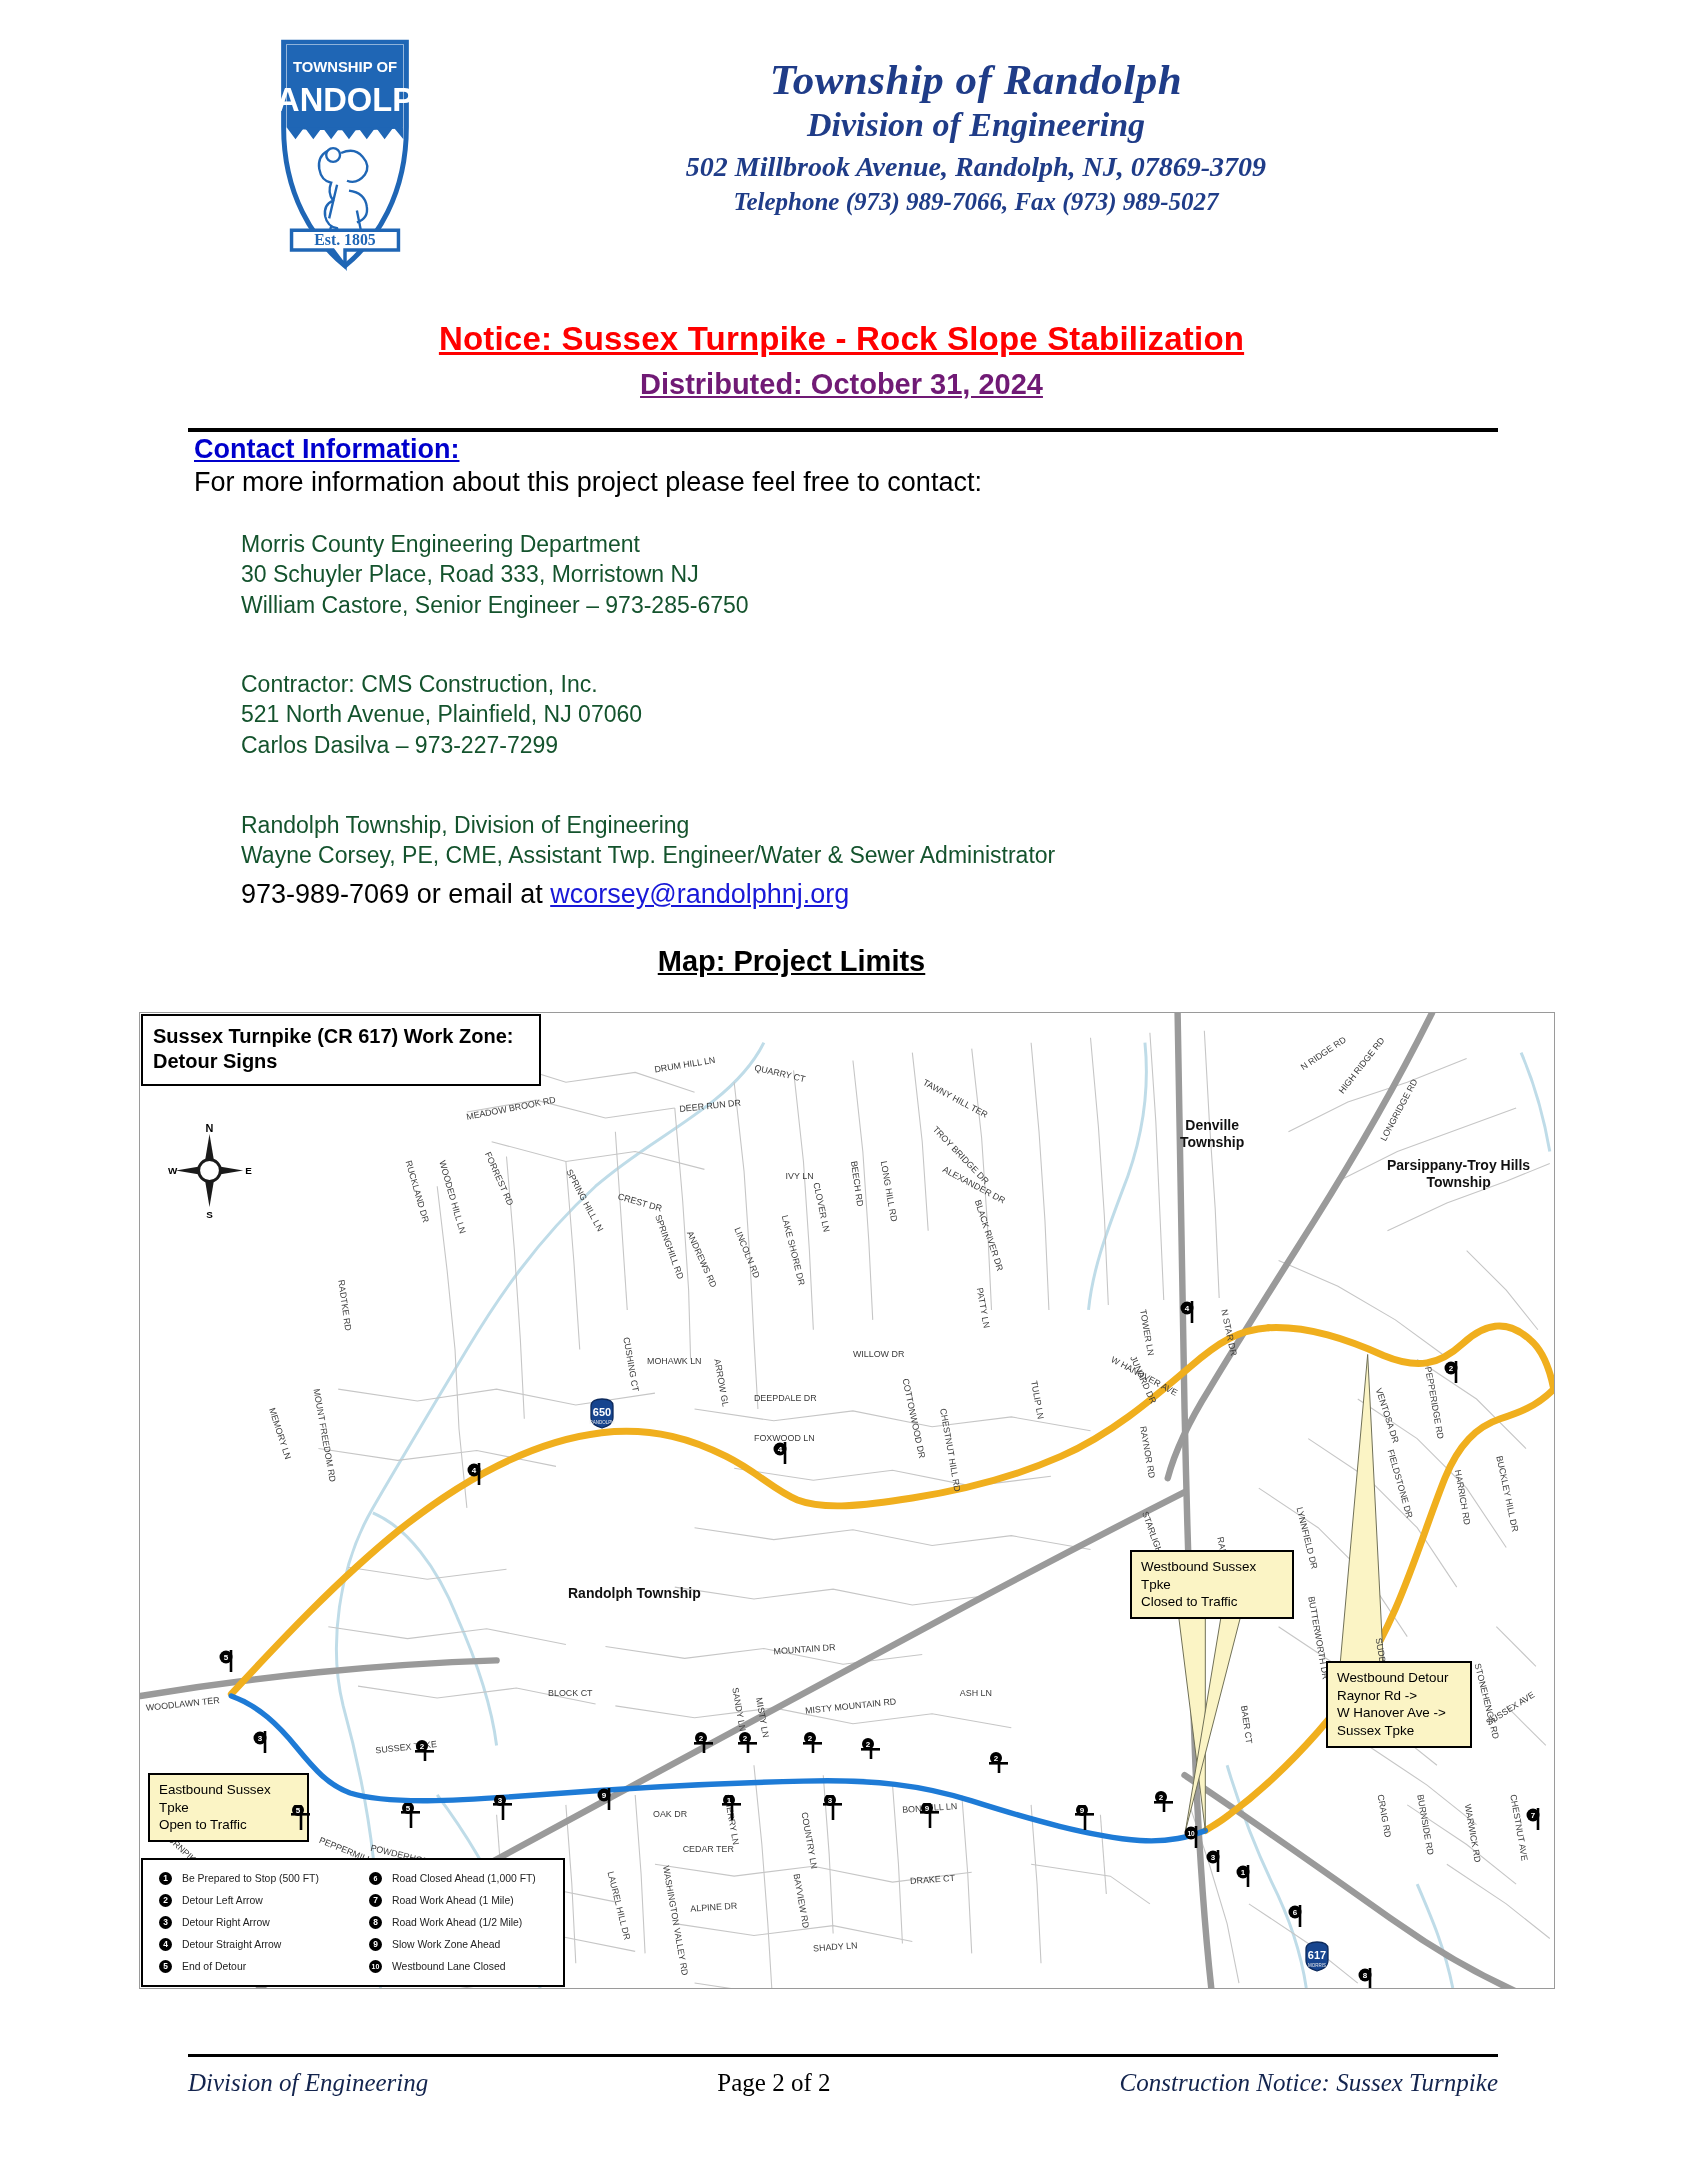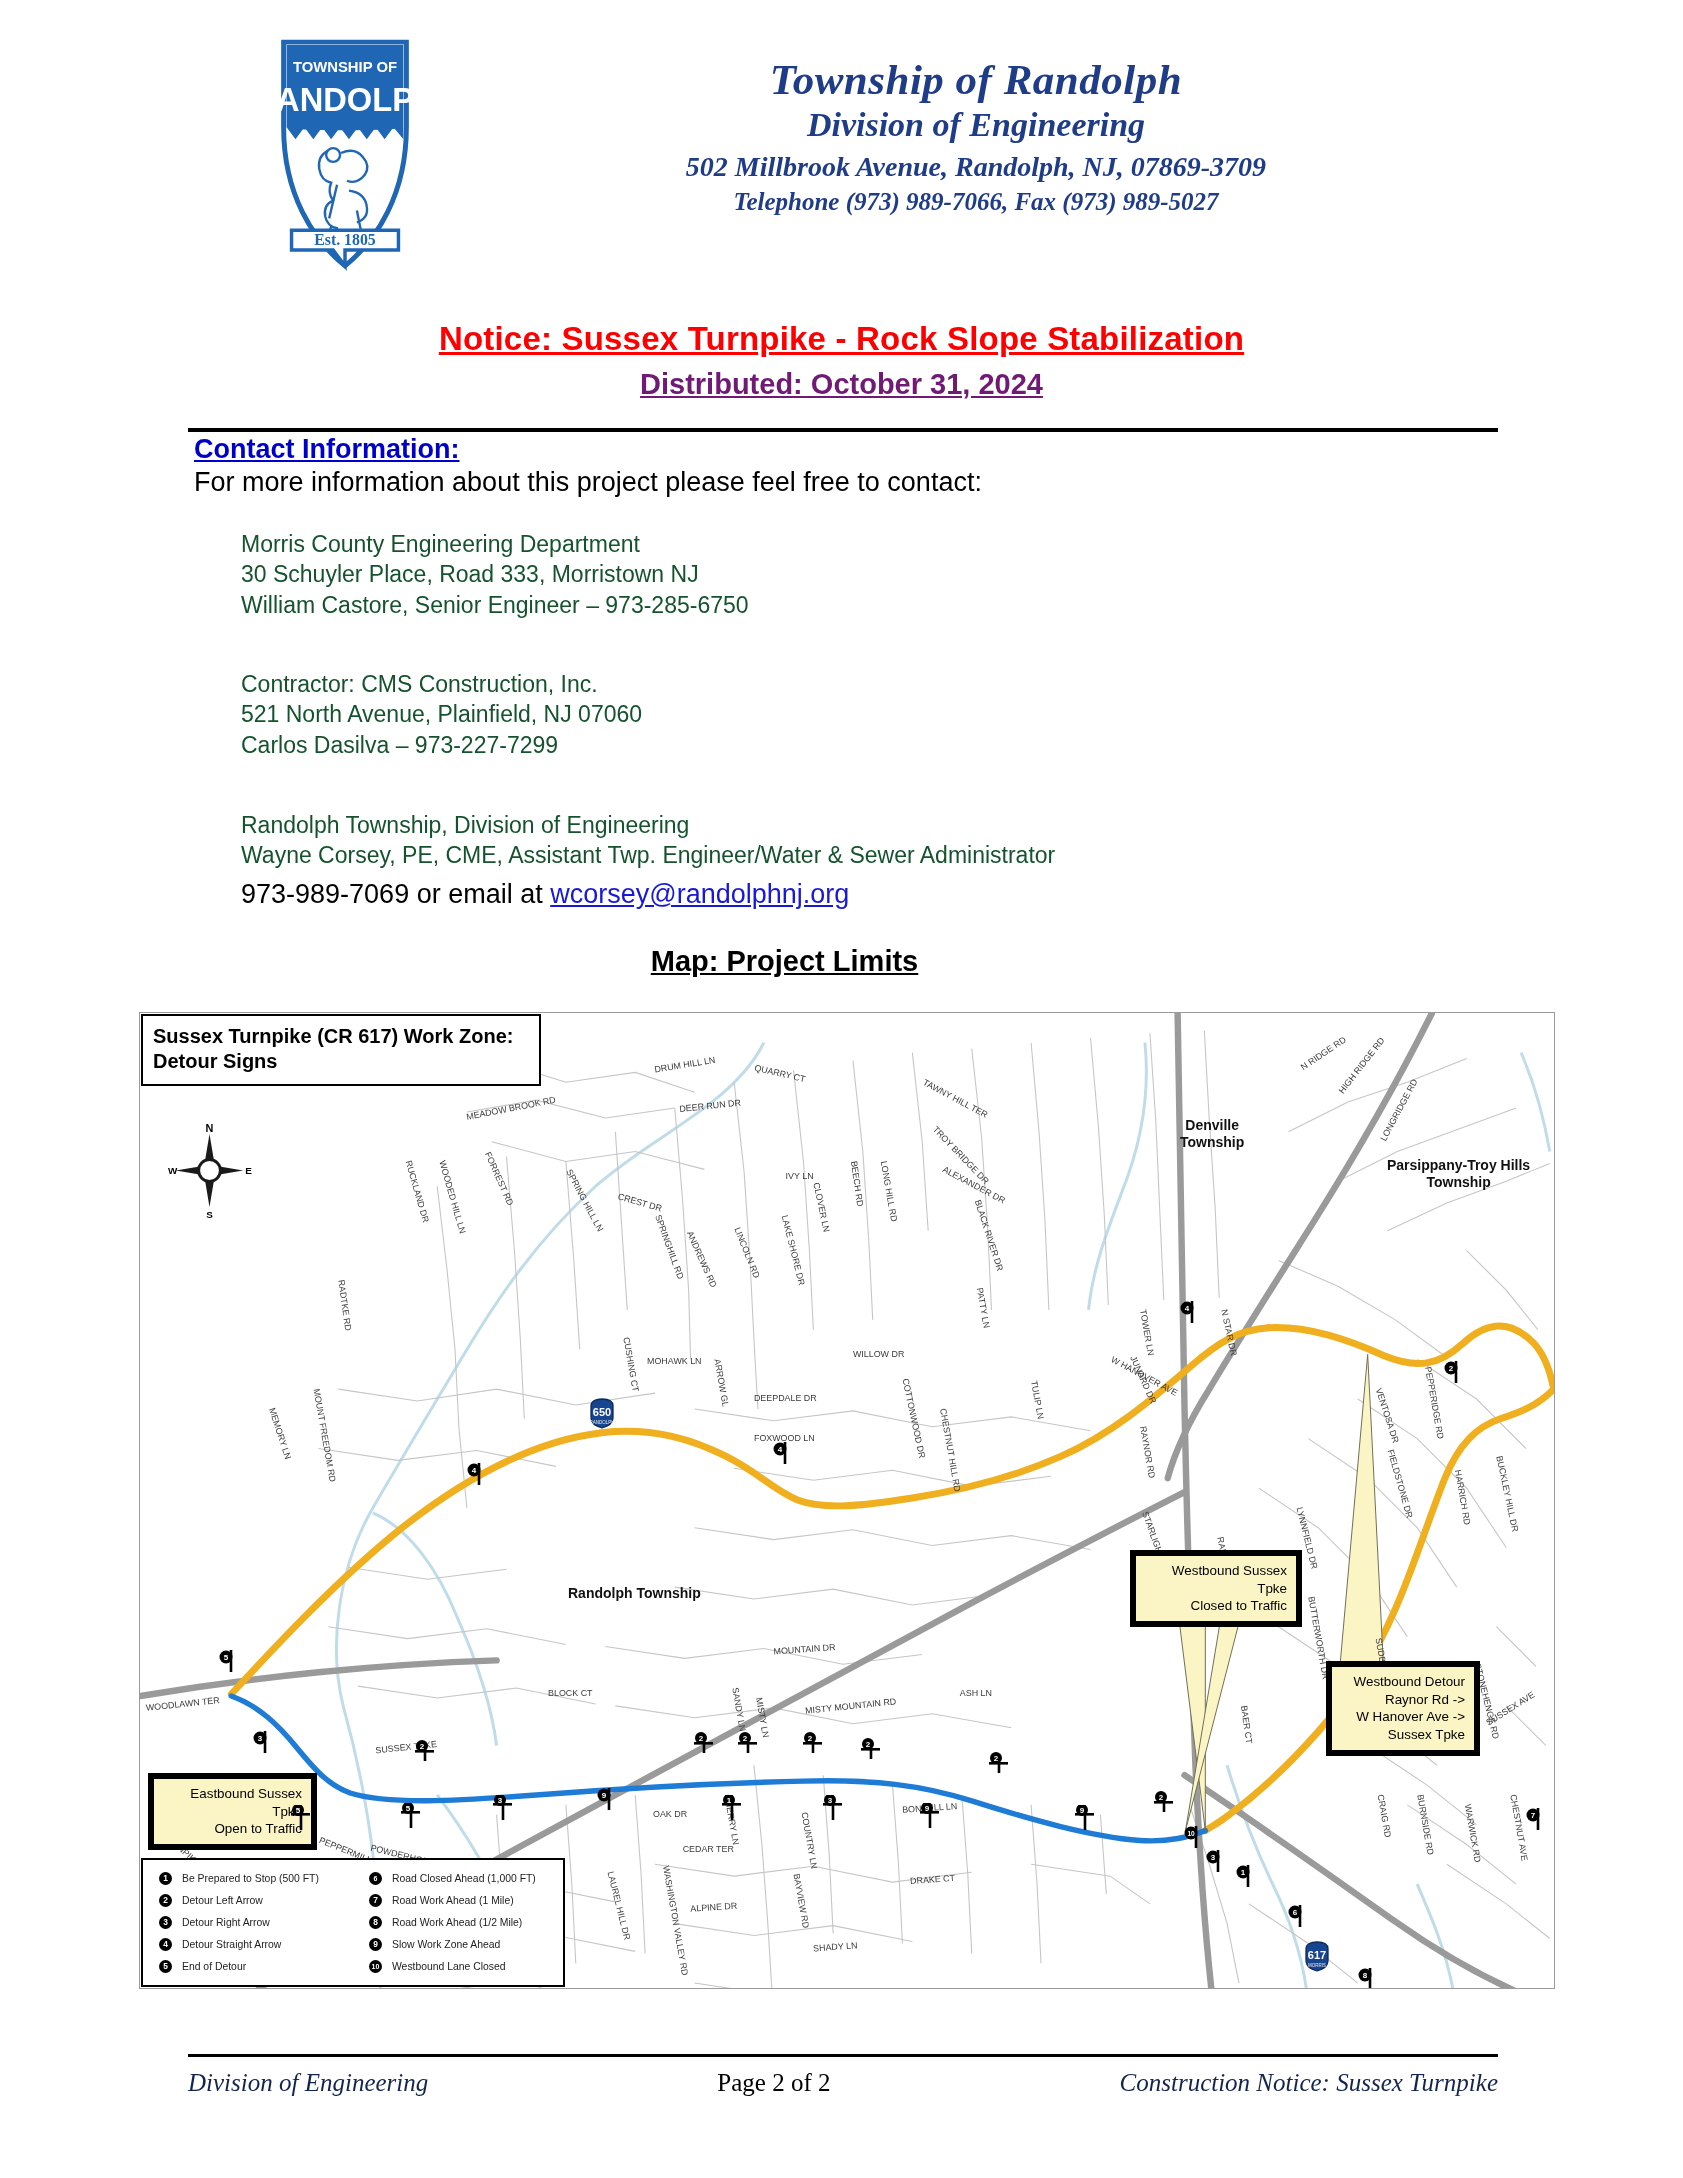--- a/index.html
+++ b/index.html
@@ -106,21 +106,21 @@
     font-size: 27px;
     color: #000000;
   }
   .email-link {
     color: #1818D8;
     text-decoration: underline;
   }
 
   .map-heading {
     position: absolute;
-    left: 1px; top: 945px;
+    left: 8px; top: 945px;
     width: 1567px;
     text-align: center;
     font-size: 29px;
     font-weight: bold;
     text-decoration: underline;
   }
 
   
   .map-frame {
     position: absolute;
@@ -162,24 +162,24 @@
     white-space: pre-line;
     z-index: 7;
   }
   .twp-randolph   { left: 428px;  top: 572px; }
   .twp-denville   { left: 1040px; top: 104px; }
   .twp-parsippany { left: 1247px; top: 144px; }
 
   .callout {
     position: absolute;
     background: #FBF4C5;
-    border: 6px solid #000000;
+    border: 2px solid #000000;
     font-size: 13.4px;
     line-height: 1.32;
-    text-align: right;
+    text-align: left;
     padding: 6px 9px;
     white-space: pre-line;
     z-index: 10;
   }
   .co-east { left: 8px;   top: 760px; width: 139px; }
   .co-west { left: 990px; top: 537px; width: 142px; }
   .co-det  { left: 1186px; top: 648px; width: 124px; }
 
   .shield {
     position: absolute;

